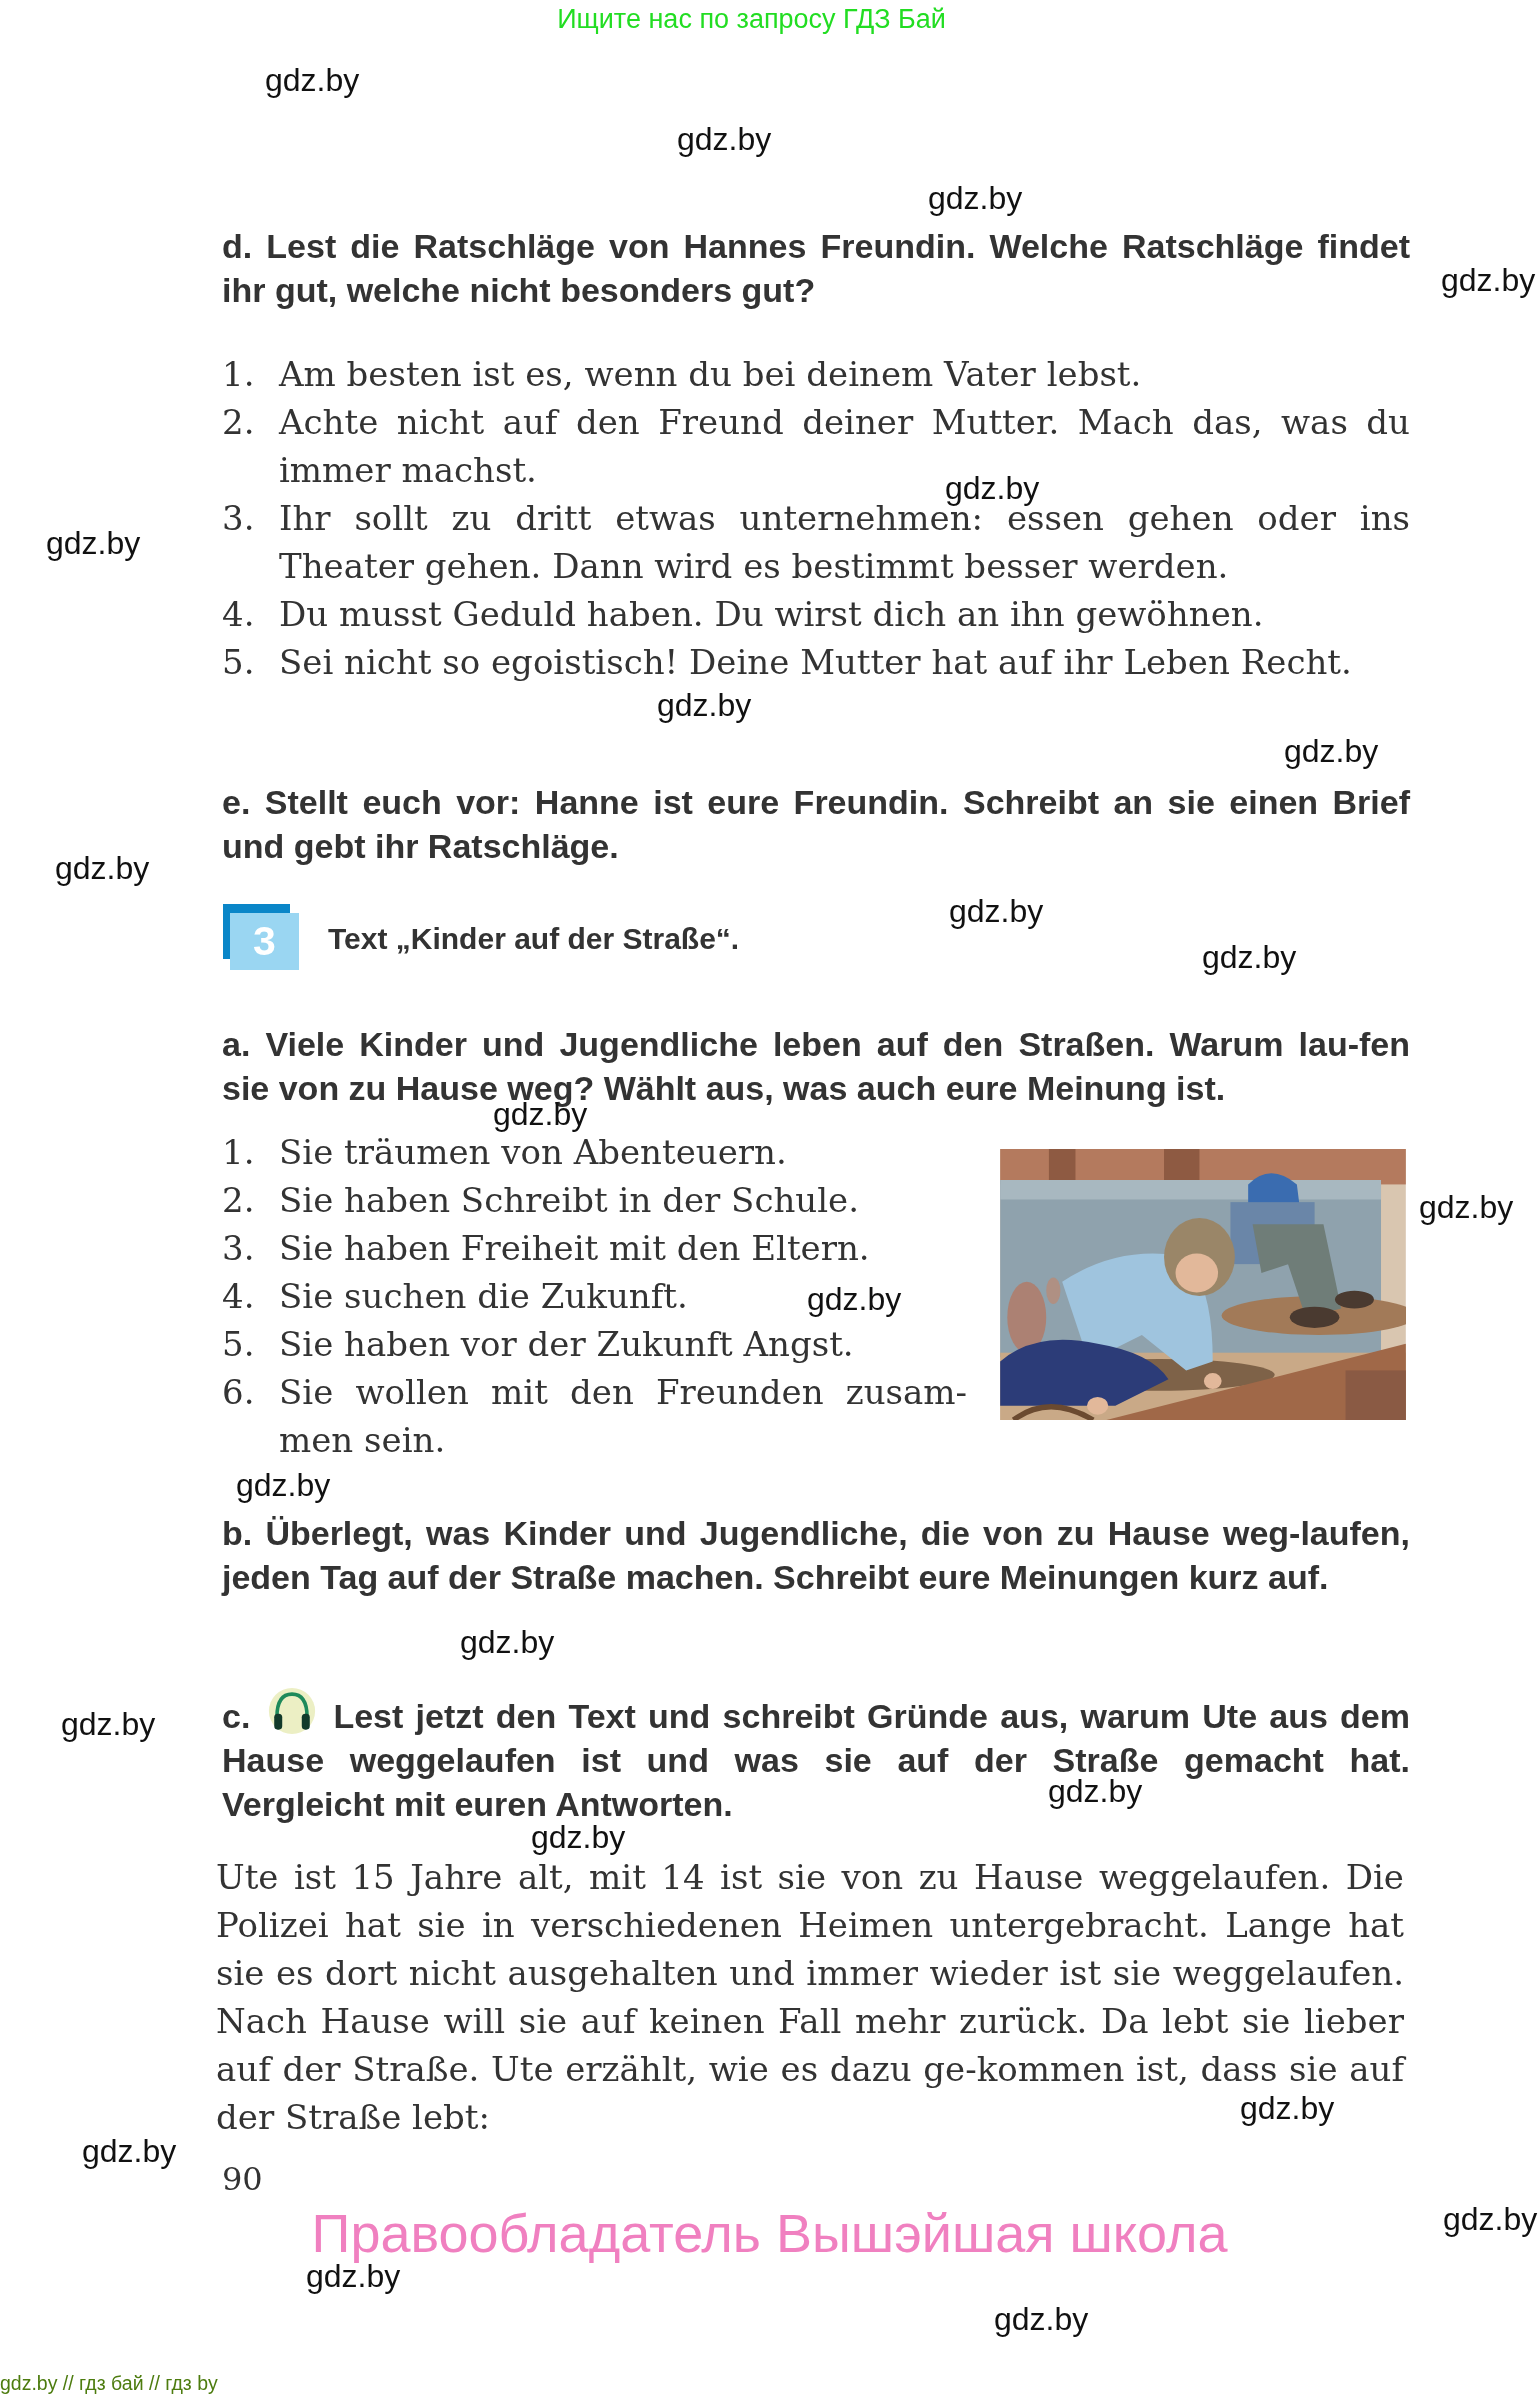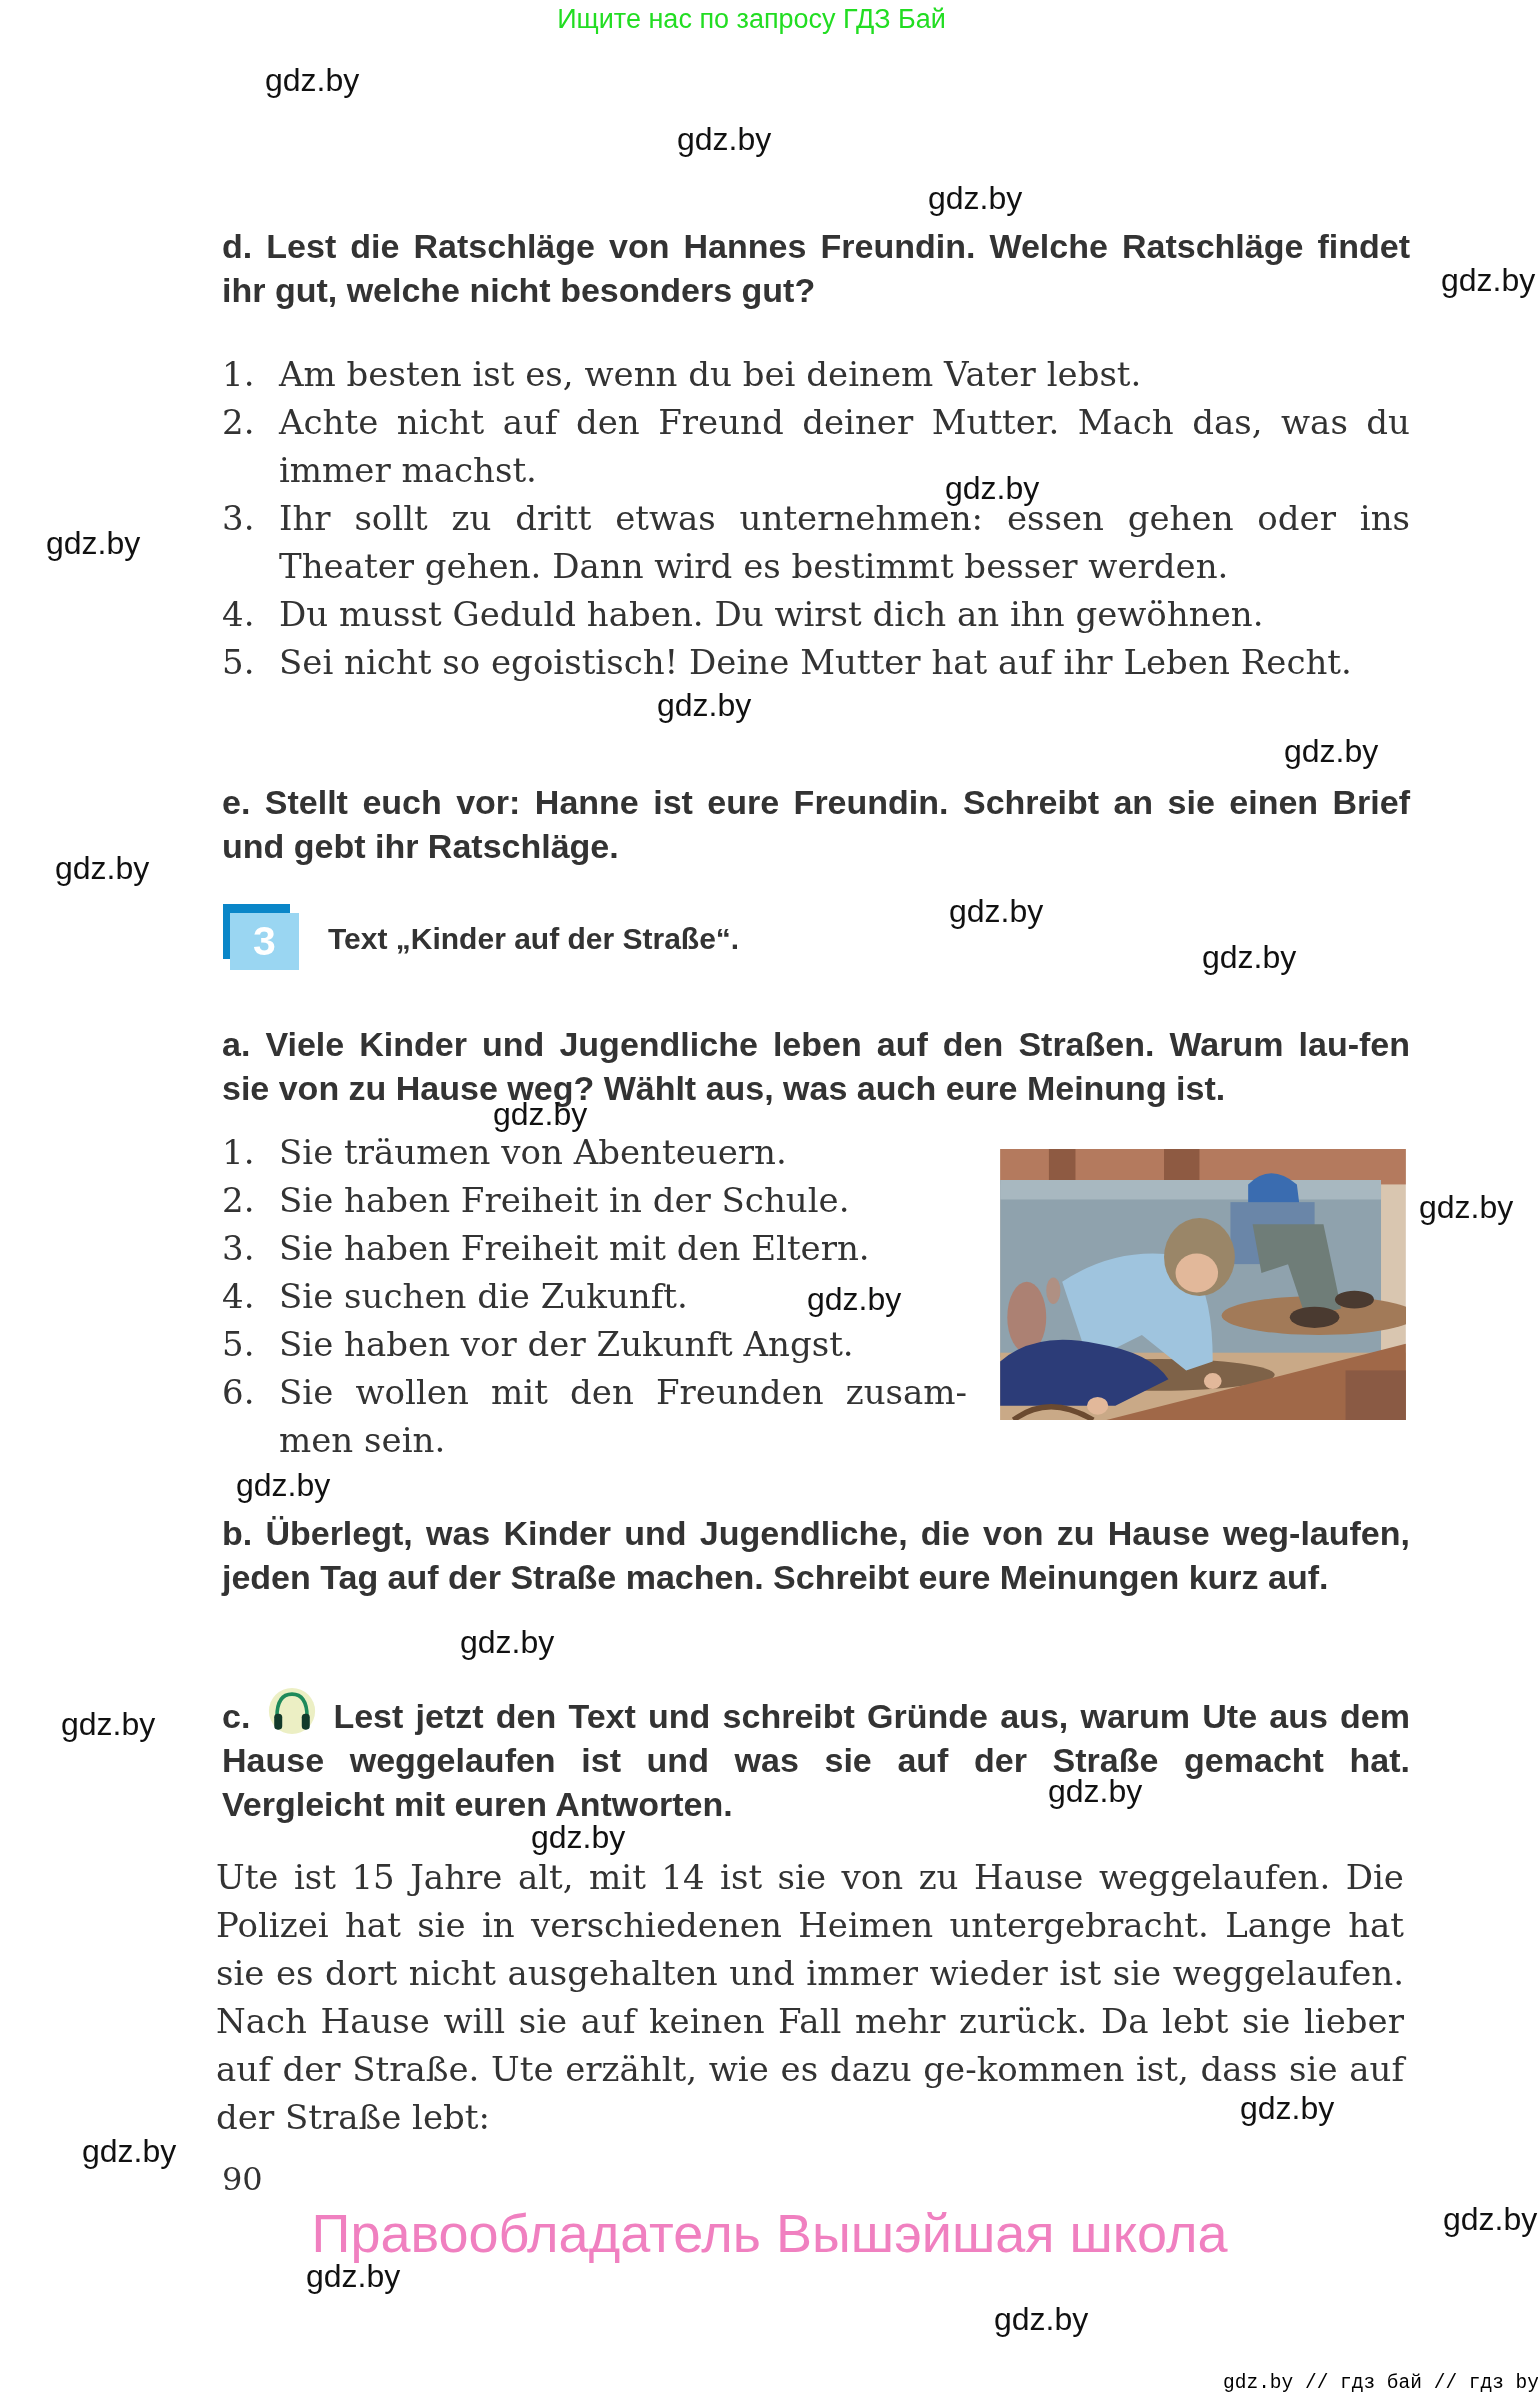--- a/index.html
+++ b/index.html
@@ -21,22 +21,22 @@
   .badge .front { position:absolute; left:7px; top:8.9px; width:69px; height:57px; background:#9ad6f2;
     color:#fff; font-family:"Liberation Sans", sans-serif; font-weight:bold; font-size:41px;
     text-align:center; line-height:57px; }
   .sec-title { left:328px; top:922px; font-family:"Liberation Sans", sans-serif; font-weight:bold;
     font-size:30px; color:#333; white-space:nowrap; }
   .photo { left:1000px; top:1149px; width:406px; height:271px; overflow:hidden; }
   .headphones { display:inline-block; width:48px; height:48px; vertical-align:-7px; margin:0 5.3px; }
   .page-num { left:222px; top:2160px; font-family:"DejaVu Serif", serif; font-size:32px; color:#333; }
   .copyright { left:0; width:1539px; top:2202px; text-align:center; color:#f080c0;
     font-family:"Liberation Sans", sans-serif; font-size:54px; }
-  .footer { left:0; width:1539px; top:2372px; text-align:right; color:#000000;
-    font-family:Liberation Mono, monospace; font-size:19.5px; }
+  .footer { left:0; width:1539px; top:2372px; text-align:left; color:#4d7c0f;
+    font-family:Liberation Sans, sans-serif; font-size:19.5px; }
 </style>
 </head>
 <body>
 
 <div class="abs top-banner">Ищите нас по запросу ГДЗ Бай</div>
 
 <div class="abs task" style="top:224px;">d. Lest die Ratschläge von Hannes Freundin. Welche Ratschläge findet ihr gut, welche nicht besonders gut?</div>
 <div class="abs list" style="top:350px; width:1188px;">
   <div class="li">
       <span class="num">1.</span>
@@ -69,21 +69,21 @@
 <div class="abs sec-title">Text „Kinder auf der Straße“.</div>
 
 <div class="abs task" style="top:1022px;">a. Viele Kinder und Jugendliche leben auf den Straßen. Warum lau-fen sie von zu Hause weg? Wählt aus, was auch eure Meinung ist.</div>
 <div class="abs list" style="top:1128px; width:745px;">
   <div class="li">
       <span class="num">1.</span>
       <span class="txt">Sie träumen von Abenteuern.</span>
     </div>
   <div class="li">
       <span class="num">2.</span>
-      <span class="txt">Sie haben Freiheit in der Schule.</span>
+      <span class="txt">Sie haben Schreibt in der Schule.</span>
     </div>
   <div class="li">
       <span class="num">3.</span>
       <span class="txt">Sie haben Freiheit mit den Eltern.</span>
     </div>
   <div class="li">
       <span class="num">4.</span>
       <span class="txt">Sie suchen die Zukunft.</span>
     </div>
   <div class="li">

